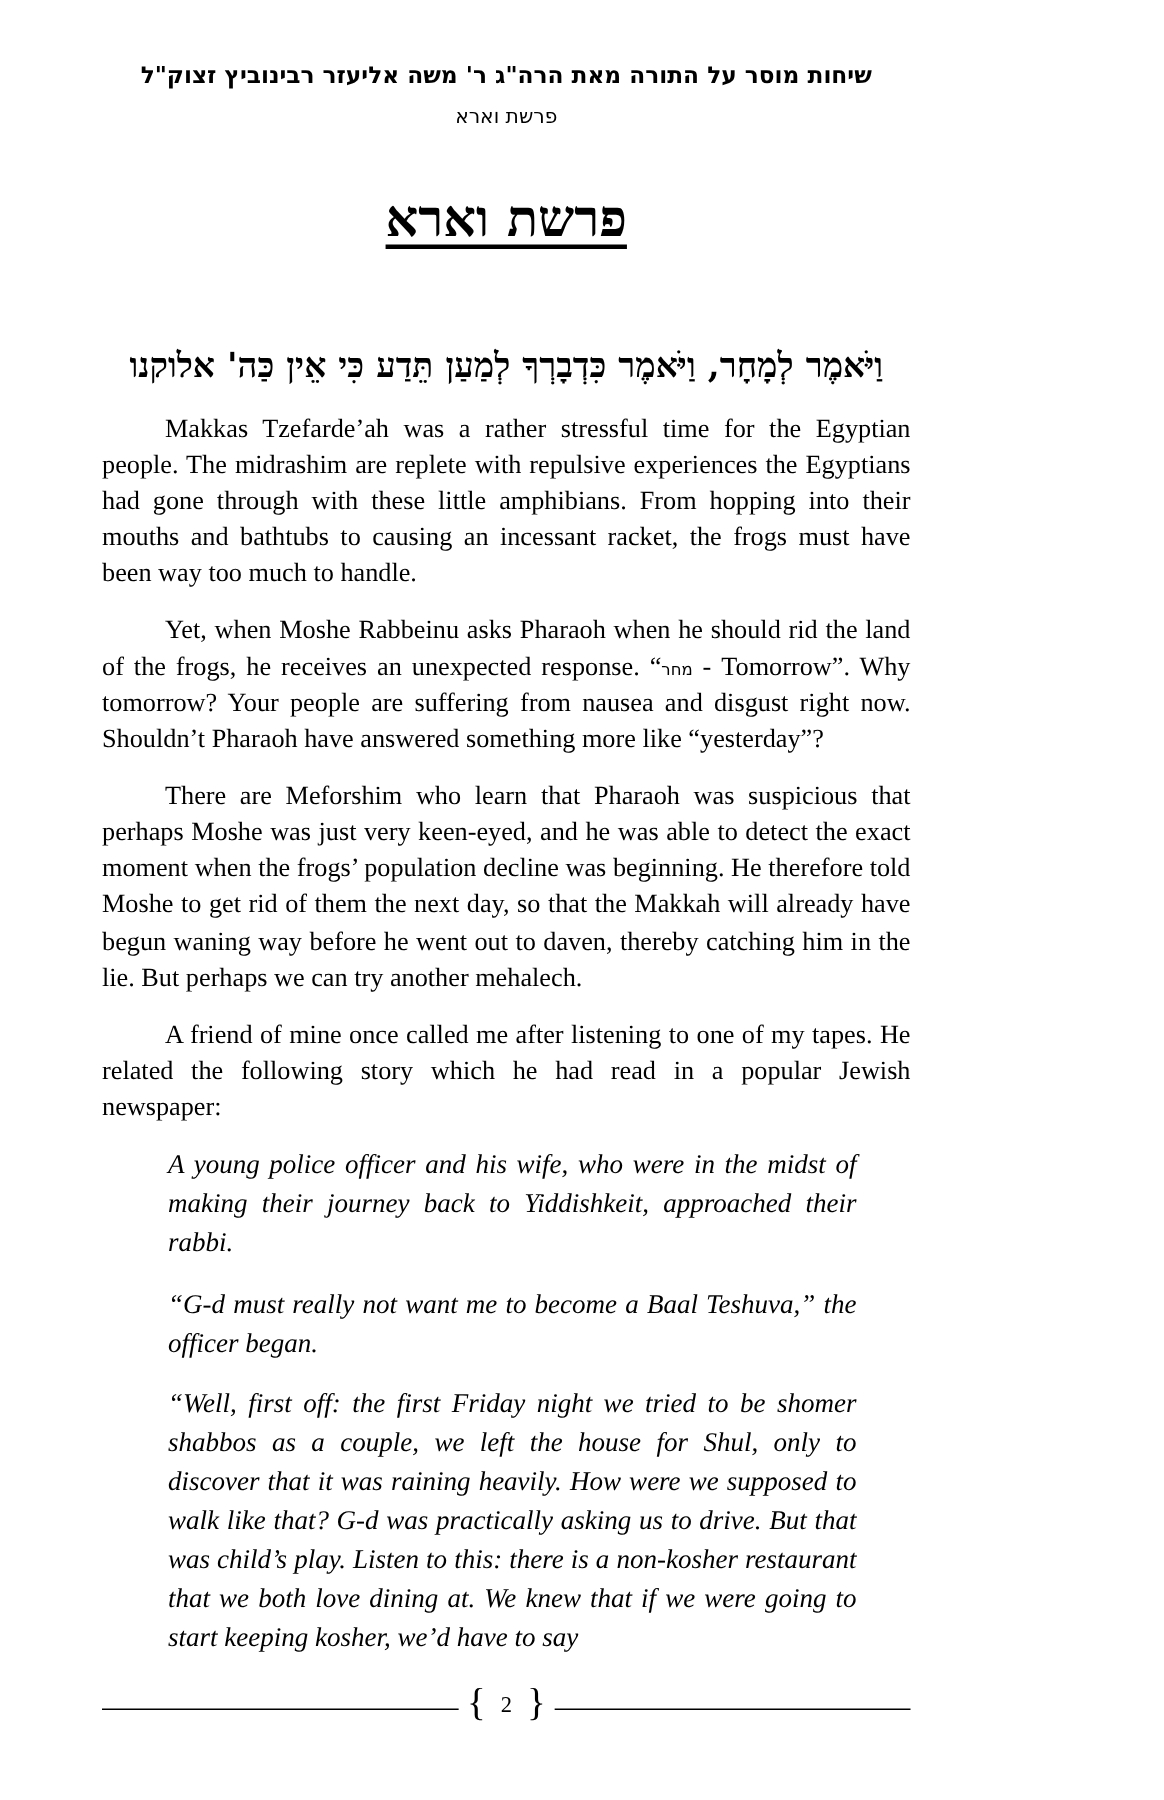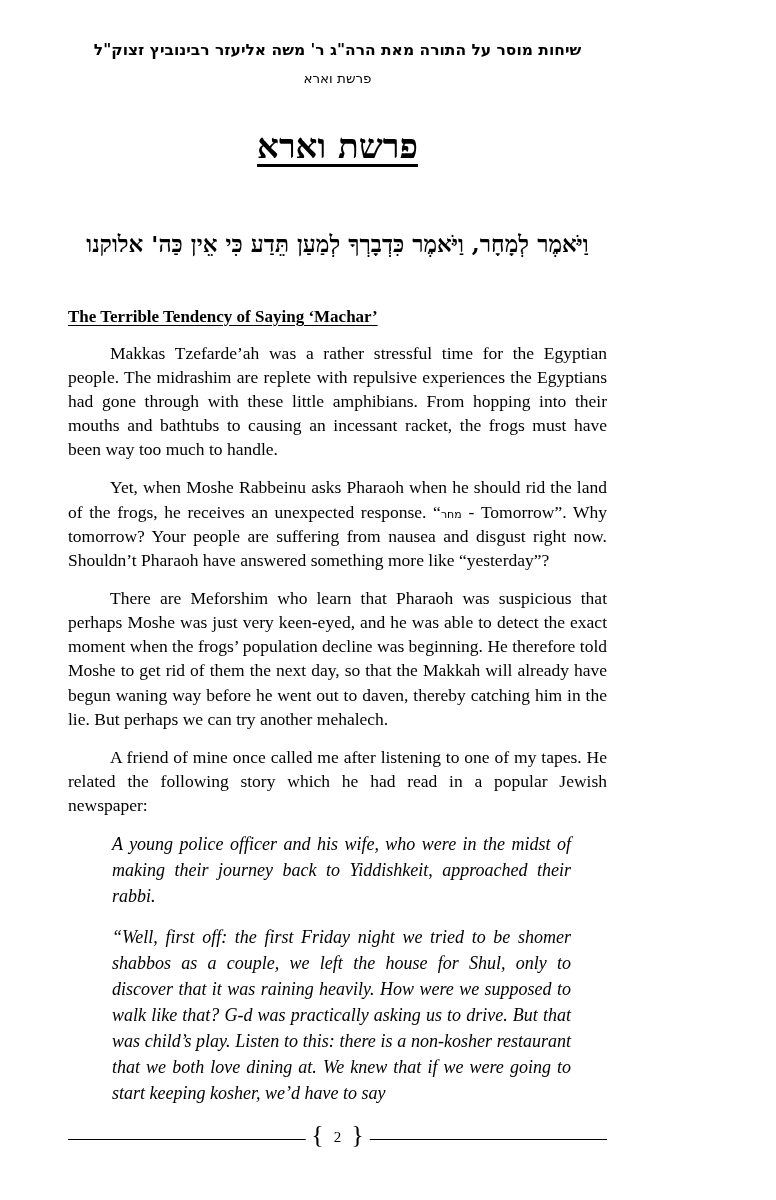--- a/index.html
+++ b/index.html
@@ -138,31 +138,31 @@
 
 <div class="page">
 
   <div class="hdr-heb">שיחות מוסר על התורה מאת הרה"ג ר' משה אליעזר רבינוביץ זצוק"ל</div>
   <div class="hdr-heb2">פרשת וארא</div>
 
   <div class="parsha-title">פרשת וארא</div>
 
   <div class="pasuk">וַיֹּאמֶר לְמָחָר, וַיֹּאמֶר כִּדְבָרְךָ לְמַעַן תֵּדַע כִּי אֵין כַּה' אלוקנו</div>
 
-  <div class="section-head">The Terrible Tendency of Saying ‘Machar’</div>
 
   <p class="body">Makkas Tzefarde’ah was a rather stressful time for the Egyptian people. The midrashim are replete with repulsive experiences the Egyptians had gone through with these little amphibians. From hopping into their mouths and bathtubs to causing an incessant racket, the frogs must have been way too much to handle.</p>
 
   <p class="body"><span>Yet, when Moshe Rabbeinu asks Pharaoh when he should rid the land of the frogs, he receives an unexpected response. “</span><span class="heb-inline">מחר</span><span> - Tomorrow”. Why tomorrow? Your people are suffering from nausea and disgust right now. Shouldn’t Pharaoh have answered something more like “yesterday”?</span></p>
 
   <p class="body">There are Meforshim who learn that Pharaoh was suspicious that perhaps Moshe was just very keen-eyed, and he was able to detect the exact moment when the frogs’ population decline was beginning. He therefore told Moshe to get rid of them the next day, so that the Makkah will already have begun waning way before he went out to daven, thereby catching him in the lie. But perhaps we can try another mehalech.</p>
 
   <p class="body">A friend of mine once called me after listening to one of my tapes. He related the following story which he had read in a popular Jewish newspaper:</p>
 
   <p class="quote">A young police officer and his wife, who were in the midst of making their journey back to Yiddishkeit, approached their rabbi.</p>
+  <p class="quote">“G-d must really not want me to become a Baal Teshuva,” the officer began.</p>
   <p class="quote">“Well, first off: the first Friday night we tried to be shomer shabbos as a couple, we left the house for Shul, only to discover that it was raining heavily. How were we supposed to walk like that? G-d was practically asking us to drive. But that was child’s play. Listen to this: there is a non-kosher restaurant that we both love dining at. We knew that if we were going to start keeping kosher, we’d have to say</p>
 
   <div class="footer">
     <div class="footer-line"></div>
     <div class="footer-num">
       <span class="brace">{</span>
       <span>2</span>
       <span class="brace">}</span>
     </div>
   </div>

